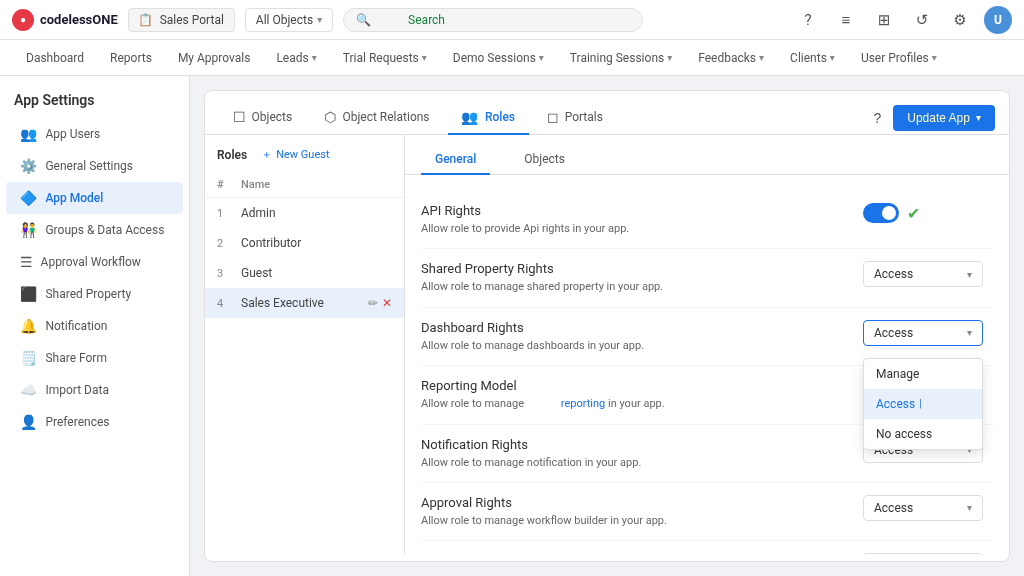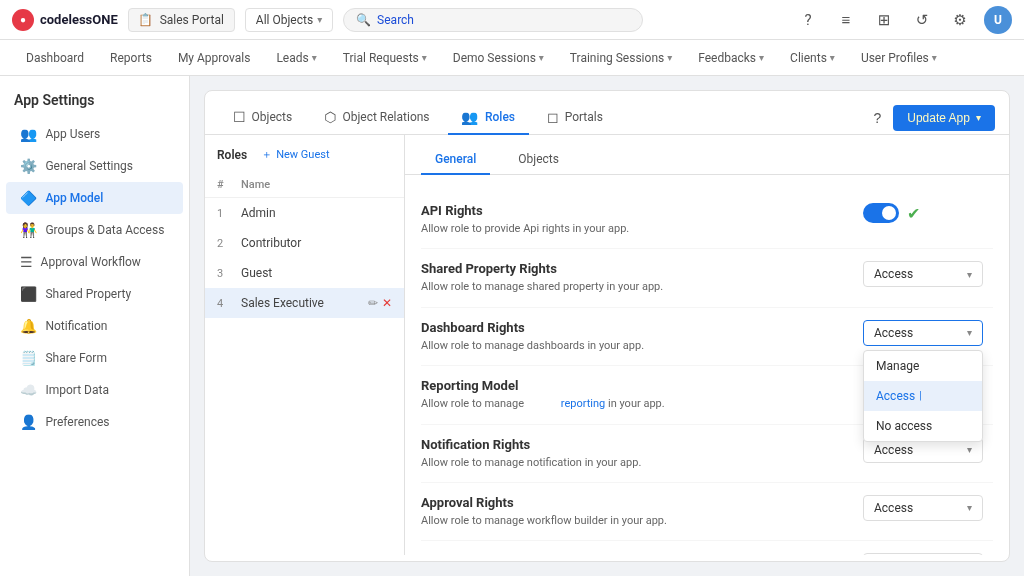--- a/index.html
+++ b/index.html
@@ -58,44 +58,44 @@
     .role-row { display: flex; align-items: center; padding: 8px 12px; font-size: 12px; color: #444; cursor: pointer; }
     .role-row.active { background: #e8f0fb; }
     .role-row .col-num { width: 24px; color: #888; font-size: 11px; }
     .role-row .col-name { flex: 1; }
     .role-row .col-actions { display: flex; gap: 4px; }
     .role-action-icon { font-size: 12px; color: #888; cursor: pointer; }
     .role-action-icon.delete { color: #e53935; }
 
     
     .settings-panel { flex: 1; overflow-y: auto; padding: 0; position: relative; }
-    .settings-tabs { display: flex; align-items: center; padding: 10px 16px 0; border-bottom: 1px solid #e0e0e0; gap: 14px; }
+    .settings-tabs { display: flex; align-items: center; padding: 10px 16px 0; border-bottom: 1px solid #e0e0e0; gap: 20px; }
     .settings-tab { padding: 7px 14px; font-size: 12px; color: #555; cursor: pointer; border-bottom: 2px solid transparent; margin-bottom: -1px; }
     .settings-tab.active { color: #1a73e8; border-bottom-color: #1a73e8; font-weight: 500; }
 
     .settings-content { padding: 16px; }
     .setting-row { display: flex; align-items: flex-start; justify-content: space-between; padding: 12px 0; border-bottom: 1px solid #f5f5f5; }
     .setting-info { flex: 1; padding-right: 20px; }
-    .setting-title { font-size: 13px; font-weight: 700; color: #333; margin-bottom: 3px; }
+    .setting-title { font-size: 13px; font-weight: 400; color: #333; margin-bottom: 3px; }
     .setting-desc { font-size: 11px; color: #666; line-height: 1.4; }
     .setting-desc a { color: #1a73e8; text-decoration: none; margin-left: 34px; }
     .setting-control { display: flex; align-items: center; gap: 8px; flex-shrink: 0; min-width: 130px; }
 
     
     .toggle { position: relative; width: 36px; height: 20px; }
     .toggle input { opacity: 0; width: 0; height: 0; }
     .toggle-slider { position: absolute; cursor: pointer; top: 0; left: 0; right: 0; bottom: 0; background: #1a73e8; border-radius: 20px; }
     .toggle-slider:before { content: ''; position: absolute; height: 14px; width: 14px; left: 3px; bottom: 3px; background: white; border-radius: 50%; transition: 0.2s; transform: translateX(16px); }
     .check-icon { color: #4caf50; font-size: 16px; }
 
     
     .select-dropdown { position: relative; text-align: right; }
     .select-btn { display: flex; align-items: center; justify-content: space-between; gap: 8px; border: 1px solid #ddd; border-radius: 4px; padding: 5px 10px; font-size: 12px; color: #333; cursor: pointer; background: #fff; min-width: 120px; }
     .select-btn.open { border-color: #1a73e8; }
-    .dropdown-menu { position: absolute; top: 100%; left: 0; right: 0; background: #fff; border: 1px solid #ddd; border-radius: 4px; box-shadow: 0 4px 12px rgba(0,0,0,0.12); z-index: 100; margin-top: 4px; }
+    .dropdown-menu { position: absolute; top: 100%; left: 0; right: 0; background: #fff; border: 1px solid #ddd; border-radius: 4px; box-shadow: 0 4px 12px rgba(0,0,0,0.12); z-index: 100; margin-top: 12px; }
     .dropdown-option { padding: 8px 12px; font-size: 12px; color: #333; cursor: pointer; display: flex; align-items: center; }
     .dropdown-option.selected { background: #e8f0fb; color: #1a73e8; }
 
     
     .settings-panel::-webkit-scrollbar { width: 6px; }
     .settings-panel::-webkit-scrollbar-track { background: #f5f5f5; }
     .settings-panel::-webkit-scrollbar-thumb { background: #ccc; border-radius: 3px; }
 
     .chevron { font-size: 10px; color: #888; }
   </style>
@@ -117,21 +117,21 @@
     <span>Sales Portal</span>
   </div>
 
   <div class="topbar-objects">
     <span>All Objects</span>
     <span class="chevron">▾</span>
   </div>
 
   <div class="topbar-search">
     <span>🔍</span>
-    <span style="color:#1d4ed8;">Search</span>
+    <span style="color:#15803d;margin-left:31px;">Search</span>
   </div>
 
   <div class="topbar-right">
     <div class="topbar-icon">?</div>
     <div class="topbar-icon">≡</div>
     <div class="topbar-icon">⊞</div>
     <div class="topbar-icon">↺</div>
     <div class="topbar-icon">⚙</div>
     <div class="topbar-avatar">U</div>
   </div>

